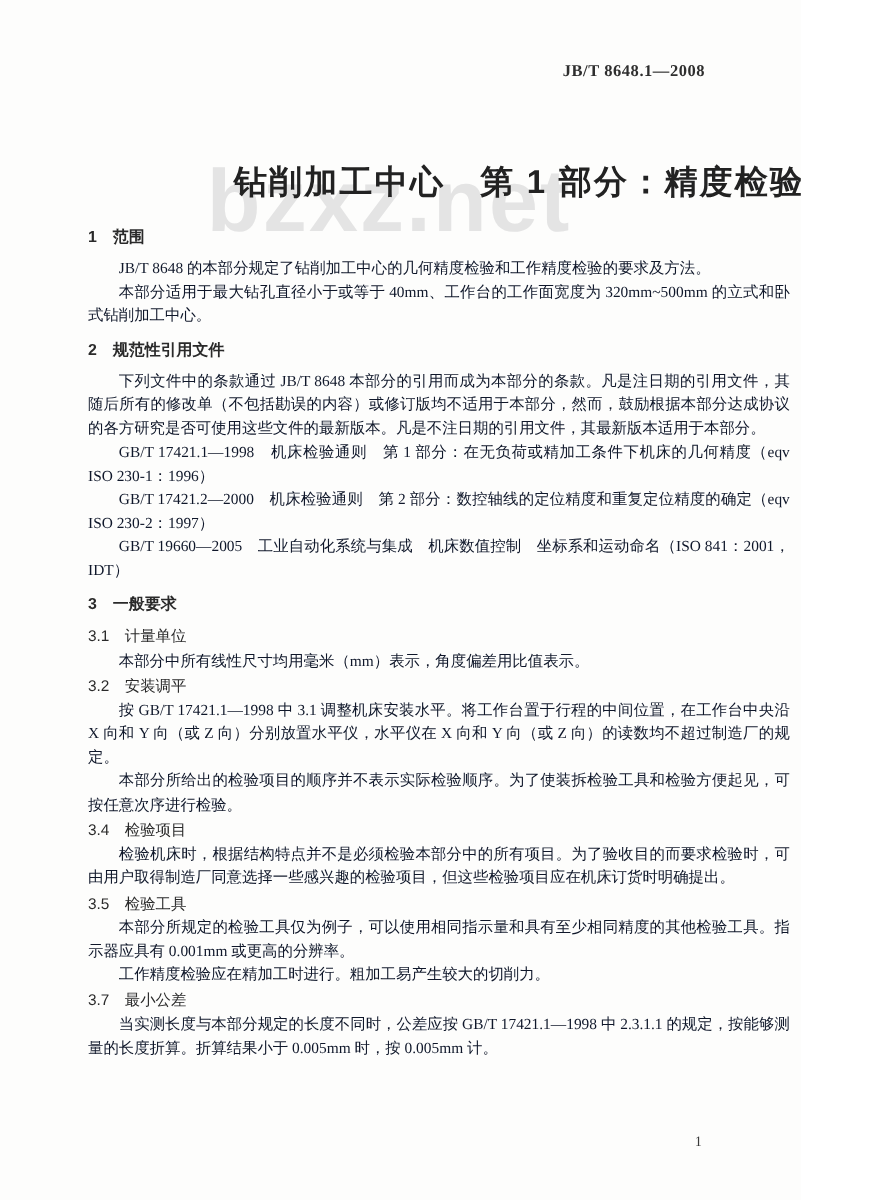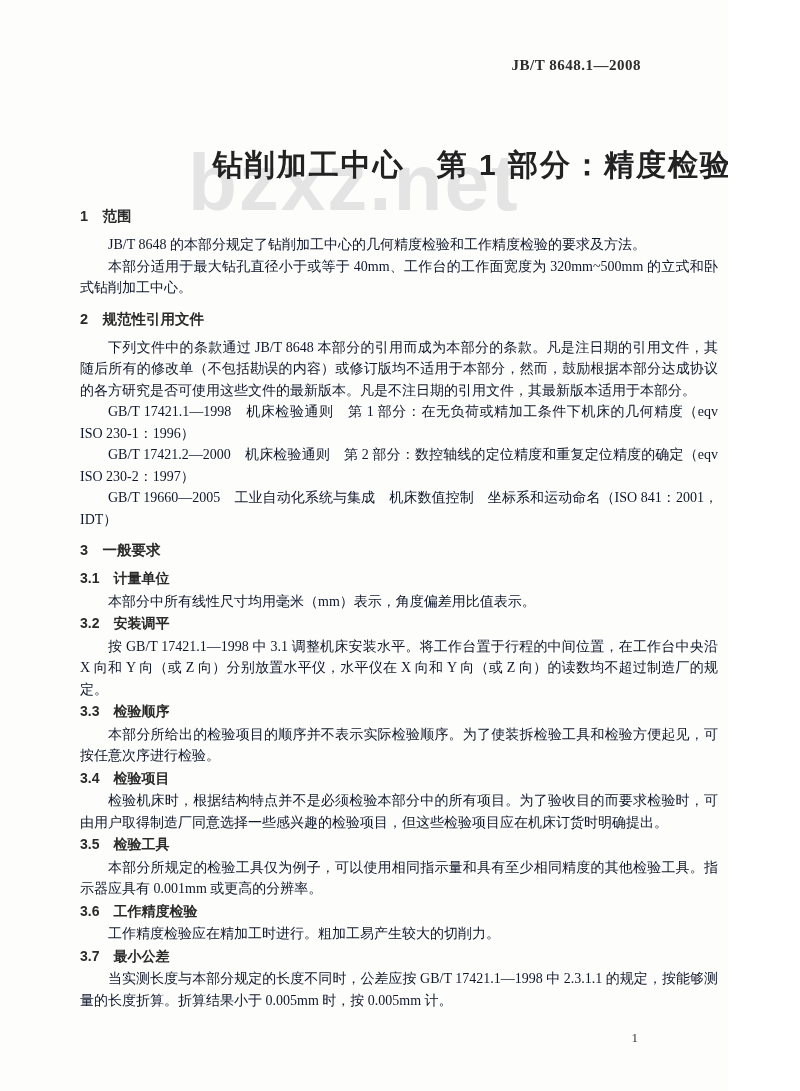--- a/index.html
+++ b/index.html
@@ -65,21 +65,21 @@
     font-weight: 700;
     color: #2a2a2a;
     margin: 9px 0 7px 0;
     line-height: 22px;
     text-align: left;
   }
   .sec-heading:first-child { margin-top: 0; }
   .sub-heading {
     font-family: "Liberation Sans", "DejaVu Sans", sans-serif;
     font-size: 14px;
-    font-weight: 700;
+    font-weight: 400;
     color: #2a2a2a;
     margin: 1px 0 1px 0;
     line-height: 21.5px;
     text-align: left;
   }
   .content p {
     margin: 0;
     text-indent: 2em;
     color: #0f172a;
   }
@@ -116,30 +116,28 @@
     <p>GB/T 19660—2005　工业自动化系统与集成　机床数值控制　坐标系和运动命名（ISO 841：2001，IDT）</p>
 
     <div class="sec-heading">3　一般要求</div>
 
     <div class="sub-heading">3.1　计量单位</div>
     <p>本部分中所有线性尺寸均用毫米（mm）表示，角度偏差用比值表示。</p>
 
     <div class="sub-heading">3.2　安装调平</div>
     <p>按 GB/T 17421.1—1998 中 3.1 调整机床安装水平。将工作台置于行程的中间位置，在工作台中央沿 X 向和 Y 向（或 Z 向）分别放置水平仪，水平仪在 X 向和 Y 向（或 Z 向）的读数均不超过制造厂的规定。</p>
 
-    <div class="sub-heading">3.3　检验顺序</div>
     <p>本部分所给出的检验项目的顺序并不表示实际检验顺序。为了使装拆检验工具和检验方便起见，可按任意次序进行检验。</p>
 
     <div class="sub-heading">3.4　检验项目</div>
     <p>检验机床时，根据结构特点并不是必须检验本部分中的所有项目。为了验收目的而要求检验时，可由用户取得制造厂同意选择一些感兴趣的检验项目，但这些检验项目应在机床订货时明确提出。</p>
 
     <div class="sub-heading">3.5　检验工具</div>
     <p>本部分所规定的检验工具仅为例子，可以使用相同指示量和具有至少相同精度的其他检验工具。指示器应具有 0.001mm 或更高的分辨率。</p>
 
-    <div class="sub-heading">3.6　工作精度检验</div>
     <p>工作精度检验应在精加工时进行。粗加工易产生较大的切削力。</p>
 
     <div class="sub-heading">3.7　最小公差</div>
     <p>当实测长度与本部分规定的长度不同时，公差应按 GB/T 17421.1—1998 中 2.3.1.1 的规定，按能够测量的长度折算。折算结果小于 0.005mm 时，按 0.005mm 计。</p>
 
   </div>
 
   <div class="page-number">1</div>
 
 </div>

